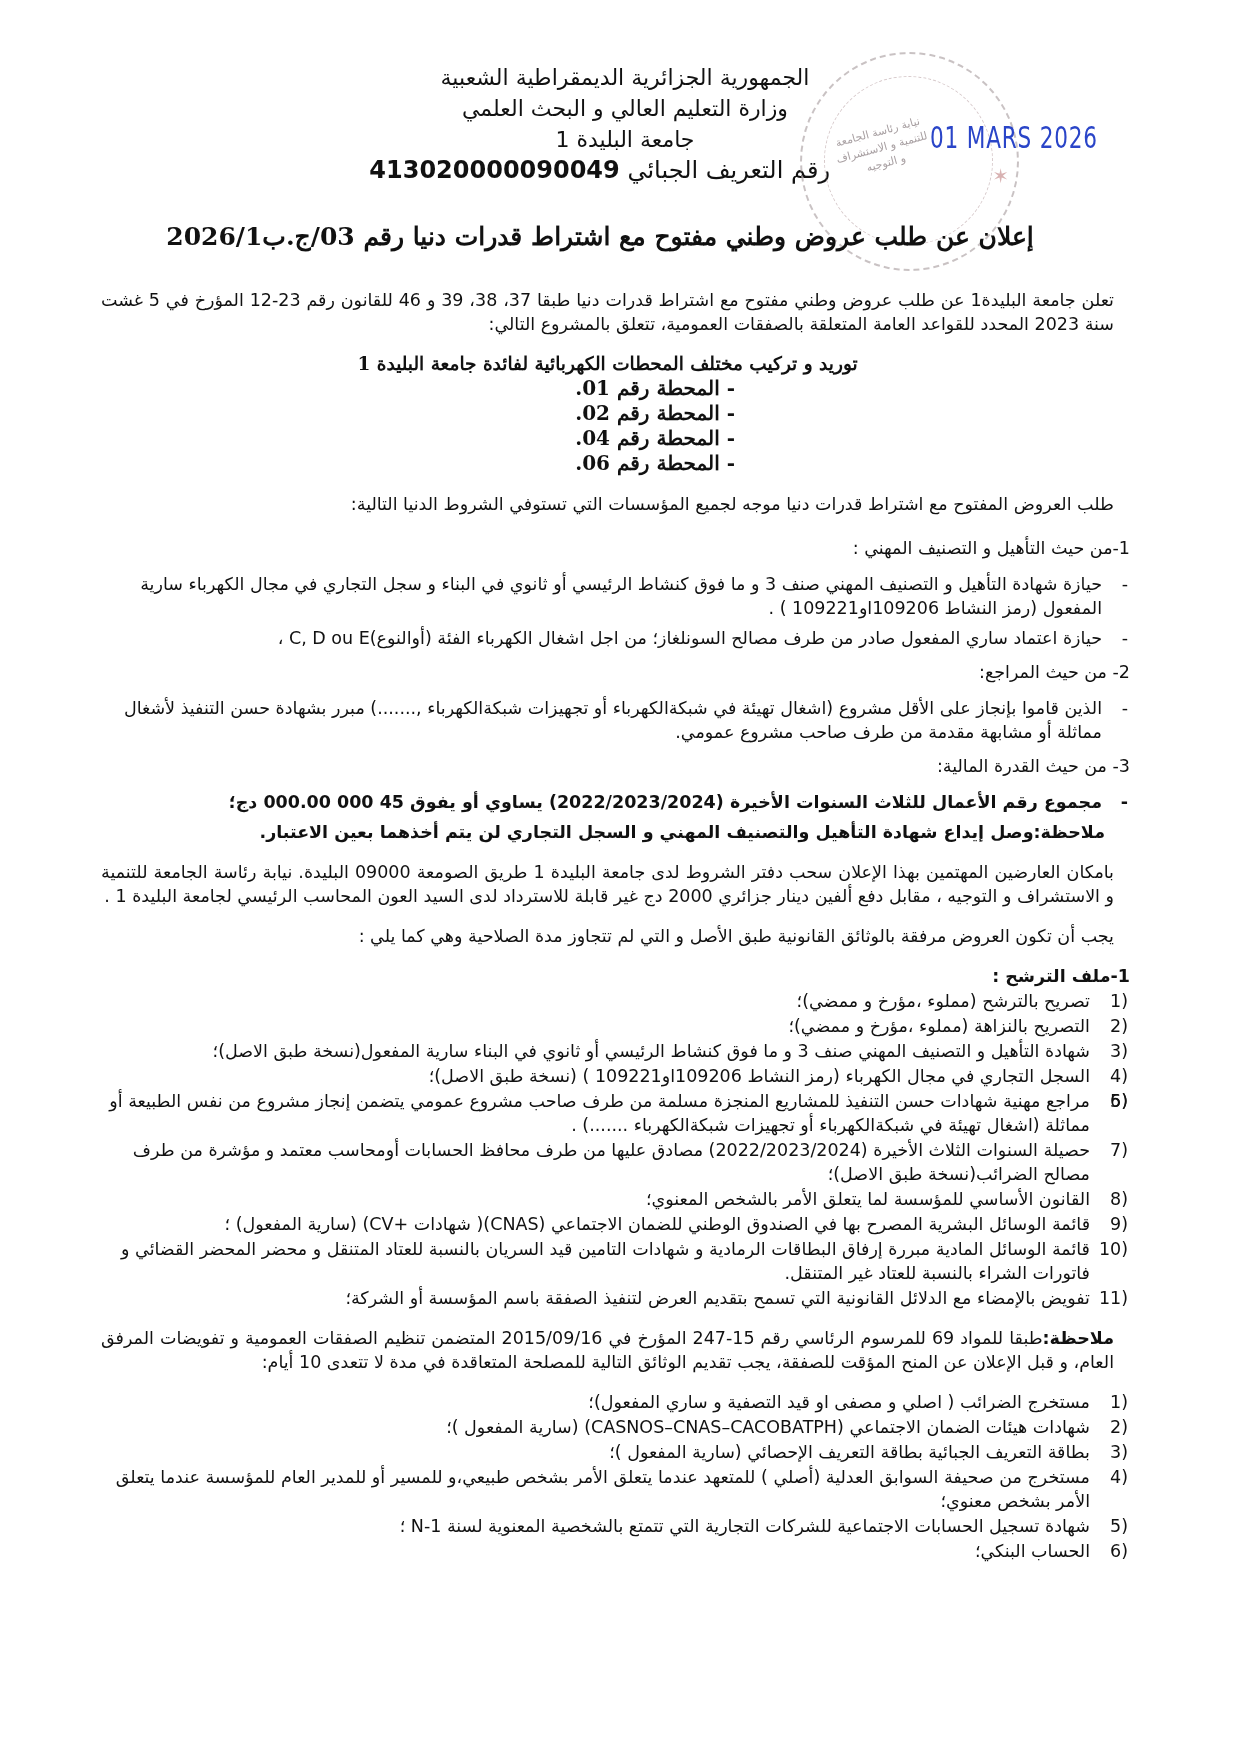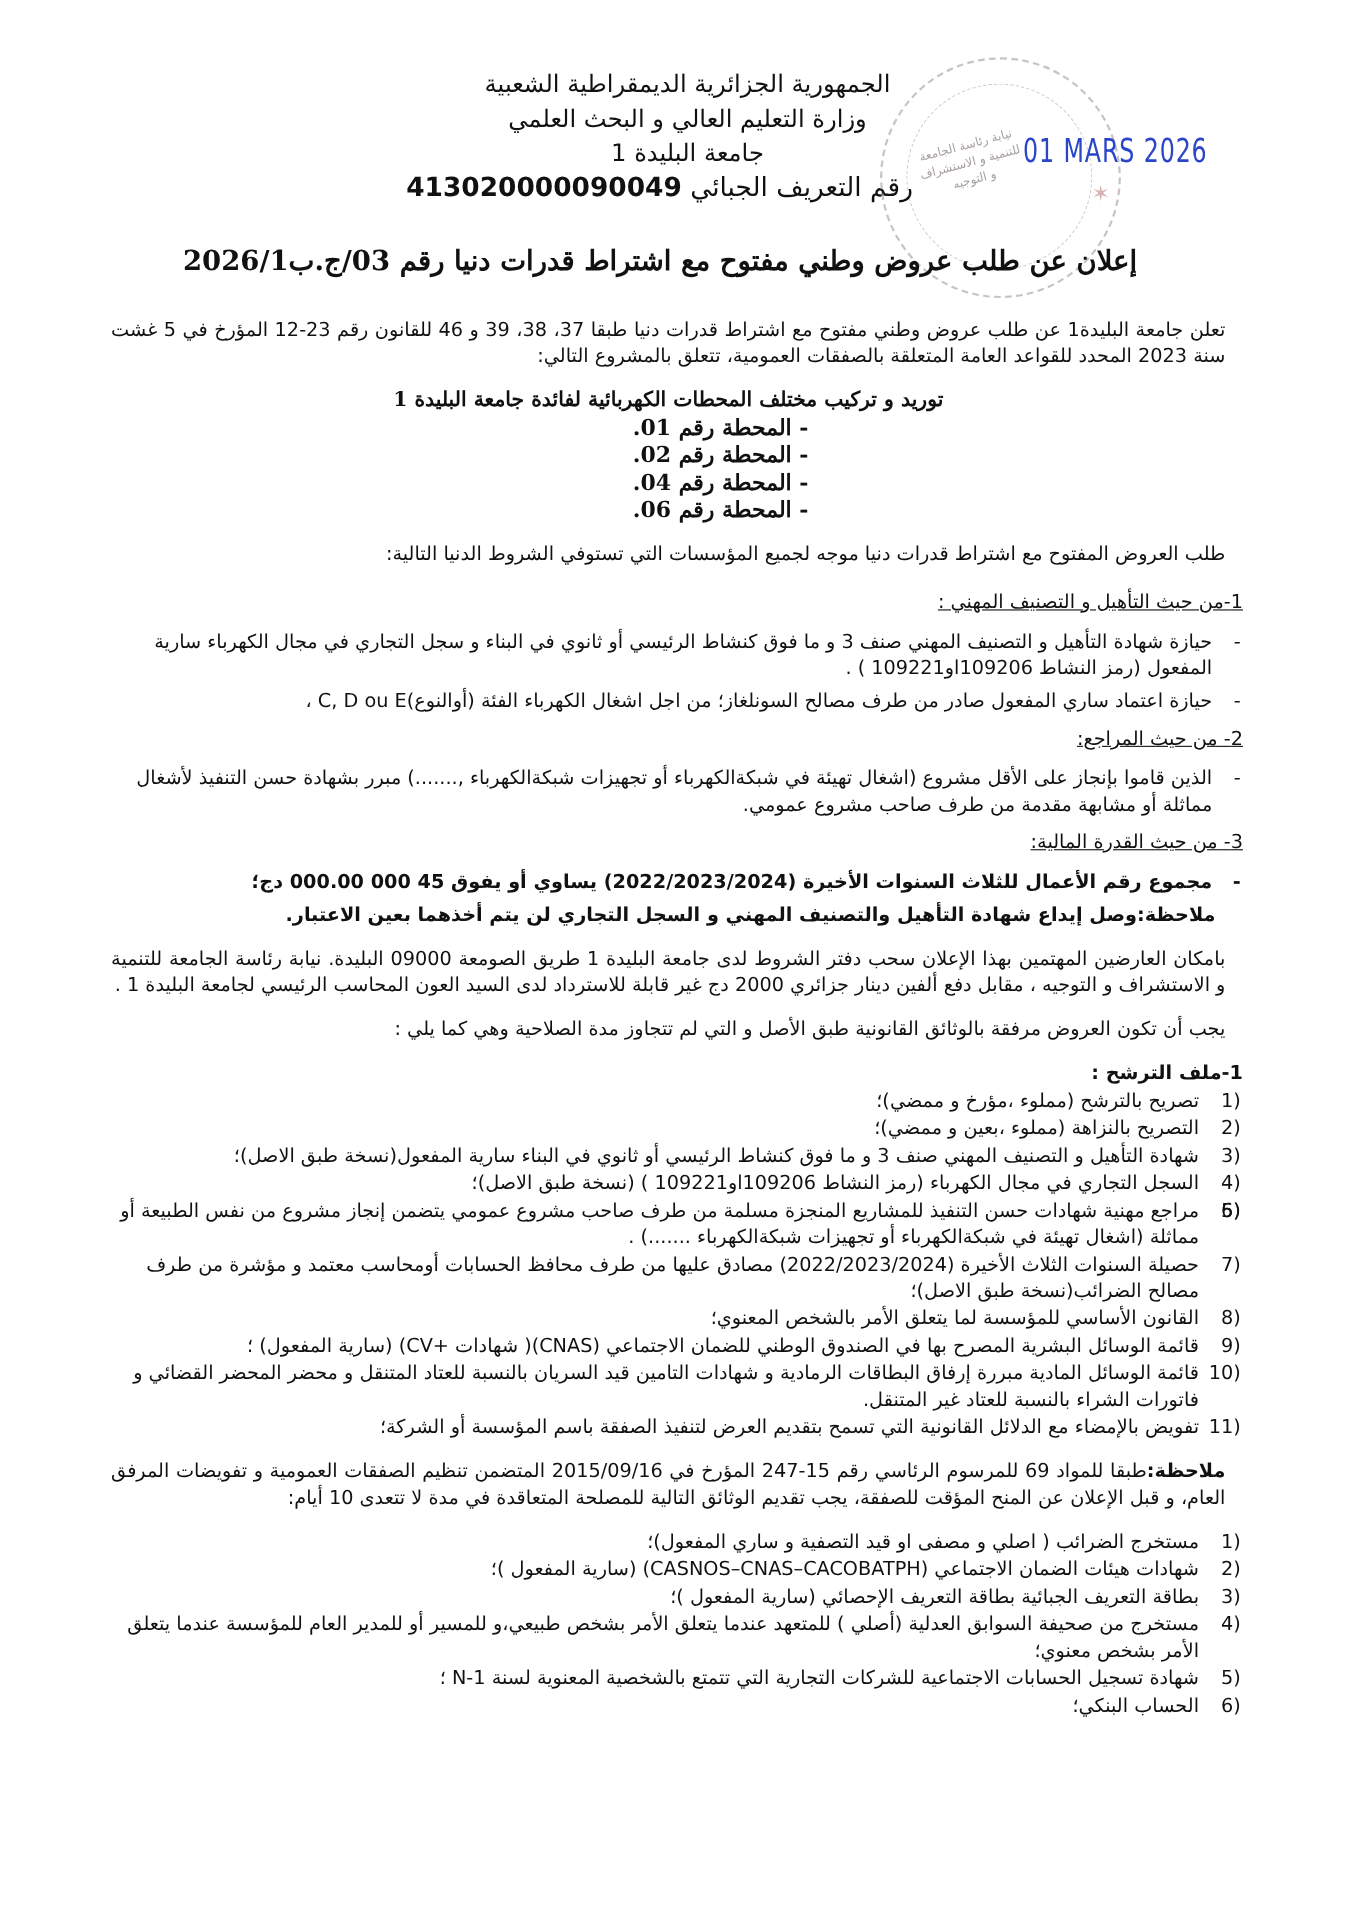--- a/index.html
+++ b/index.html
@@ -40,21 +40,21 @@
     font-weight: bold; font-size: 25px; font-family: "DejaVu Serif", "Liberation Serif", serif;
   }
   .content {
     position: absolute; top: 272px; left: 85px; width: 1045px;
     font-size: 17.5px; line-height: 24px;
   }
   .p { margin: 16px; text-align: justify; }
   .center-bold { text-align: center; font-weight: bold; font-family: "DejaVu Serif", "Liberation Serif", serif; font-size: 18.5px; }
   .stations { padding-right: 395px; font-weight: bold; font-family: "DejaVu Serif","Liberation Serif", serif; font-size: 20px; line-height: 25px; }
   .sec { margin-top: 4px; }
-  .sec-head { text-decoration: underline; display: inline-block; margin: 4px 0 6px 0; }
+  .sec-head { display: inline-block; margin: 4px 0 6px 0; }
   .bullet { position: relative; padding-right: 28px; margin: 6px 0; }
   .bullet .dash { position: absolute; right: 2px; top: 0; }
   .bold { font-weight: bold; }
   .note { font-weight: bold; padding-right: 25px; margin: 0 0; }
   .list-title { font-weight: bold; margin-top: 12px; }
   .li { position: relative; padding-right: 40px; margin: 1px 0; }
   .li .num { position: absolute; right: 2px; top: 0; direction: ltr; }
 </style>
 </head>
 <body>
@@ -105,21 +105,21 @@
       <div class="bullet bold"><span class="dash">-</span><span>مجموع رقم الأعمال للثلاث السنوات الأخيرة (2022/2023/2024) يساوي أو يفوق 45 000 000.00 دج؛</span></div>
     </div>
 
     <div class="note">ملاحظة:وصل إيداع شهادة التأهيل والتصنيف المهني و السجل التجاري لن يتم أخذهما بعين الاعتبار.</div>
     <p class="p">بامكان العارضين المهتمين بهذا الإعلان سحب دفتر الشروط لدى جامعة البليدة 1 طريق الصومعة 09000 البليدة. نيابة رئاسة الجامعة للتنمية و الاستشراف و التوجيه ، مقابل دفع ألفين دينار جزائري 2000 دج غير قابلة للاسترداد لدى السيد العون المحاسب الرئيسي لجامعة البليدة 1 .</p>
     <p class="p">يجب أن تكون العروض مرفقة بالوثائق القانونية طبق الأصل و التي لم تتجاوز مدة الصلاحية وهي كما يلي :</p>
 
     <div class="list-title">1-ملف الترشح :</div>
     <div id="app-list">
         <div class="li"><span class="num">1)</span><span>تصريح بالترشح (مملوء ،مؤرخ و ممضي)؛</span></div>
-        <div class="li"><span class="num">2)</span><span>التصريح بالنزاهة (مملوء ،بعين و ممضي)؛</span></div>
+        <div class="li"><span class="num">2)</span><span>التصريح بالنزاهة (مملوء ،مؤرخ و ممضي)؛</span></div>
         <div class="li"><span class="num">3)</span><span>شهادة التأهيل و التصنيف المهني صنف 3 و ما فوق كنشاط الرئيسي أو ثانوي في البناء سارية المفعول(نسخة طبق الاصل)؛</span></div>
         <div class="li"><span class="num">4)</span><span>السجل التجاري في مجال الكهرباء (رمز النشاط 109206او109221 ) (نسخة طبق الاصل)؛</span></div>
         <div class="li"><span class="num">5)</span></div>
         <div class="li"><span class="num">6)</span><span>مراجع مهنية شهادات حسن التنفيذ للمشاريع المنجزة مسلمة من طرف صاحب مشروع عمومي يتضمن إنجاز مشروع من نفس الطبيعة أو مماثلة (اشغال تهيئة في شبكةالكهرباء أو تجهيزات شبكةالكهرباء .......) .</span></div>
         <div class="li"><span class="num">7)</span><span>حصيلة السنوات الثلاث الأخيرة (2022/2023/2024) مصادق عليها من طرف محافظ الحسابات أومحاسب معتمد و مؤشرة من طرف مصالح الضرائب(نسخة طبق الاصل)؛</span></div>
         <div class="li"><span class="num">8)</span><span>القانون الأساسي للمؤسسة لما يتعلق الأمر بالشخص المعنوي؛</span></div>
         <div class="li"><span class="num">9)</span><span>قائمة الوسائل البشرية المصرح بها في الصندوق الوطني للضمان الاجتماعي (CNAS)( شهادات +CV) (سارية المفعول) ؛</span></div>
         <div class="li"><span class="num">10)</span><span>قائمة الوسائل المادية مبررة إرفاق البطاقات الرمادية و شهادات التامين قيد السريان بالنسبة للعتاد المتنقل و محضر المحضر القضائي و فاتورات الشراء بالنسبة للعتاد غير المتنقل.</span></div>
         <div class="li"><span class="num">11)</span><span>تفويض بالإمضاء مع الدلائل القانونية التي تسمح بتقديم العرض لتنفيذ الصفقة باسم المؤسسة أو الشركة؛</span></div>
       </div>

